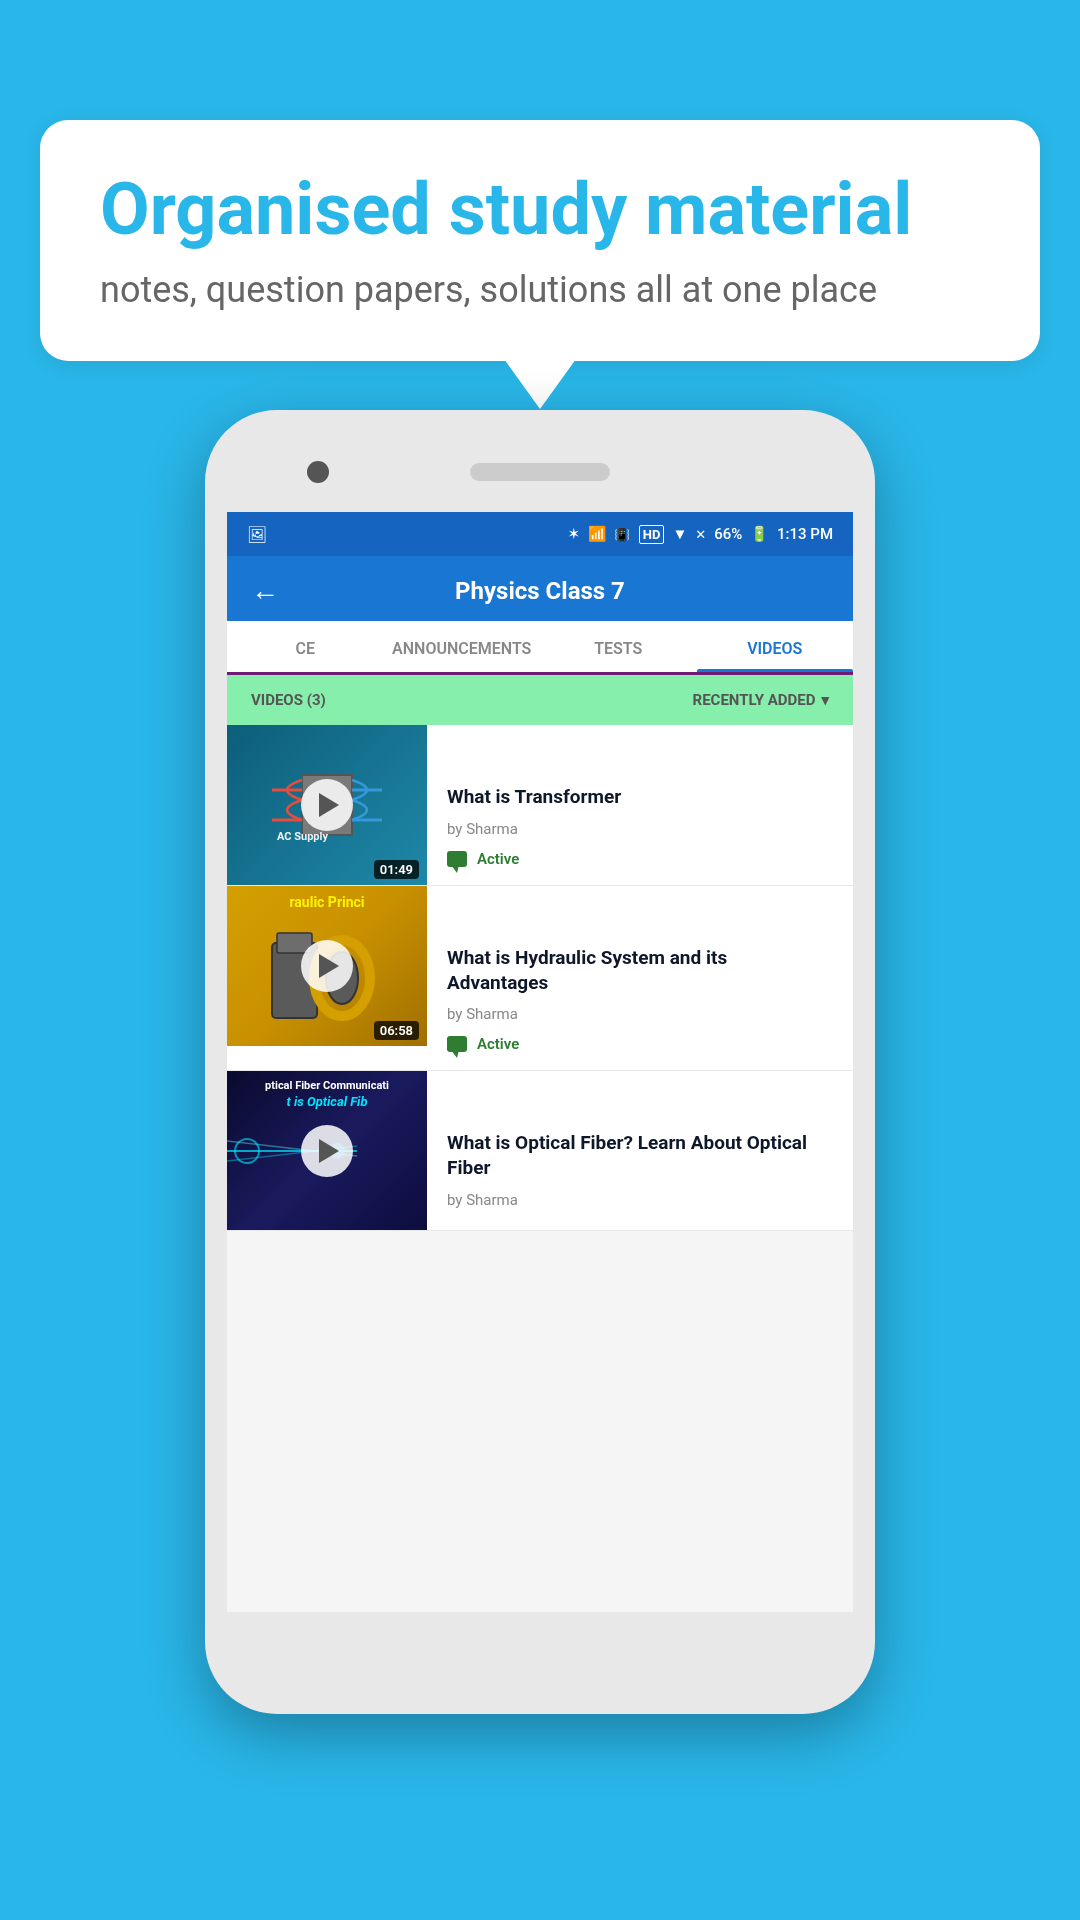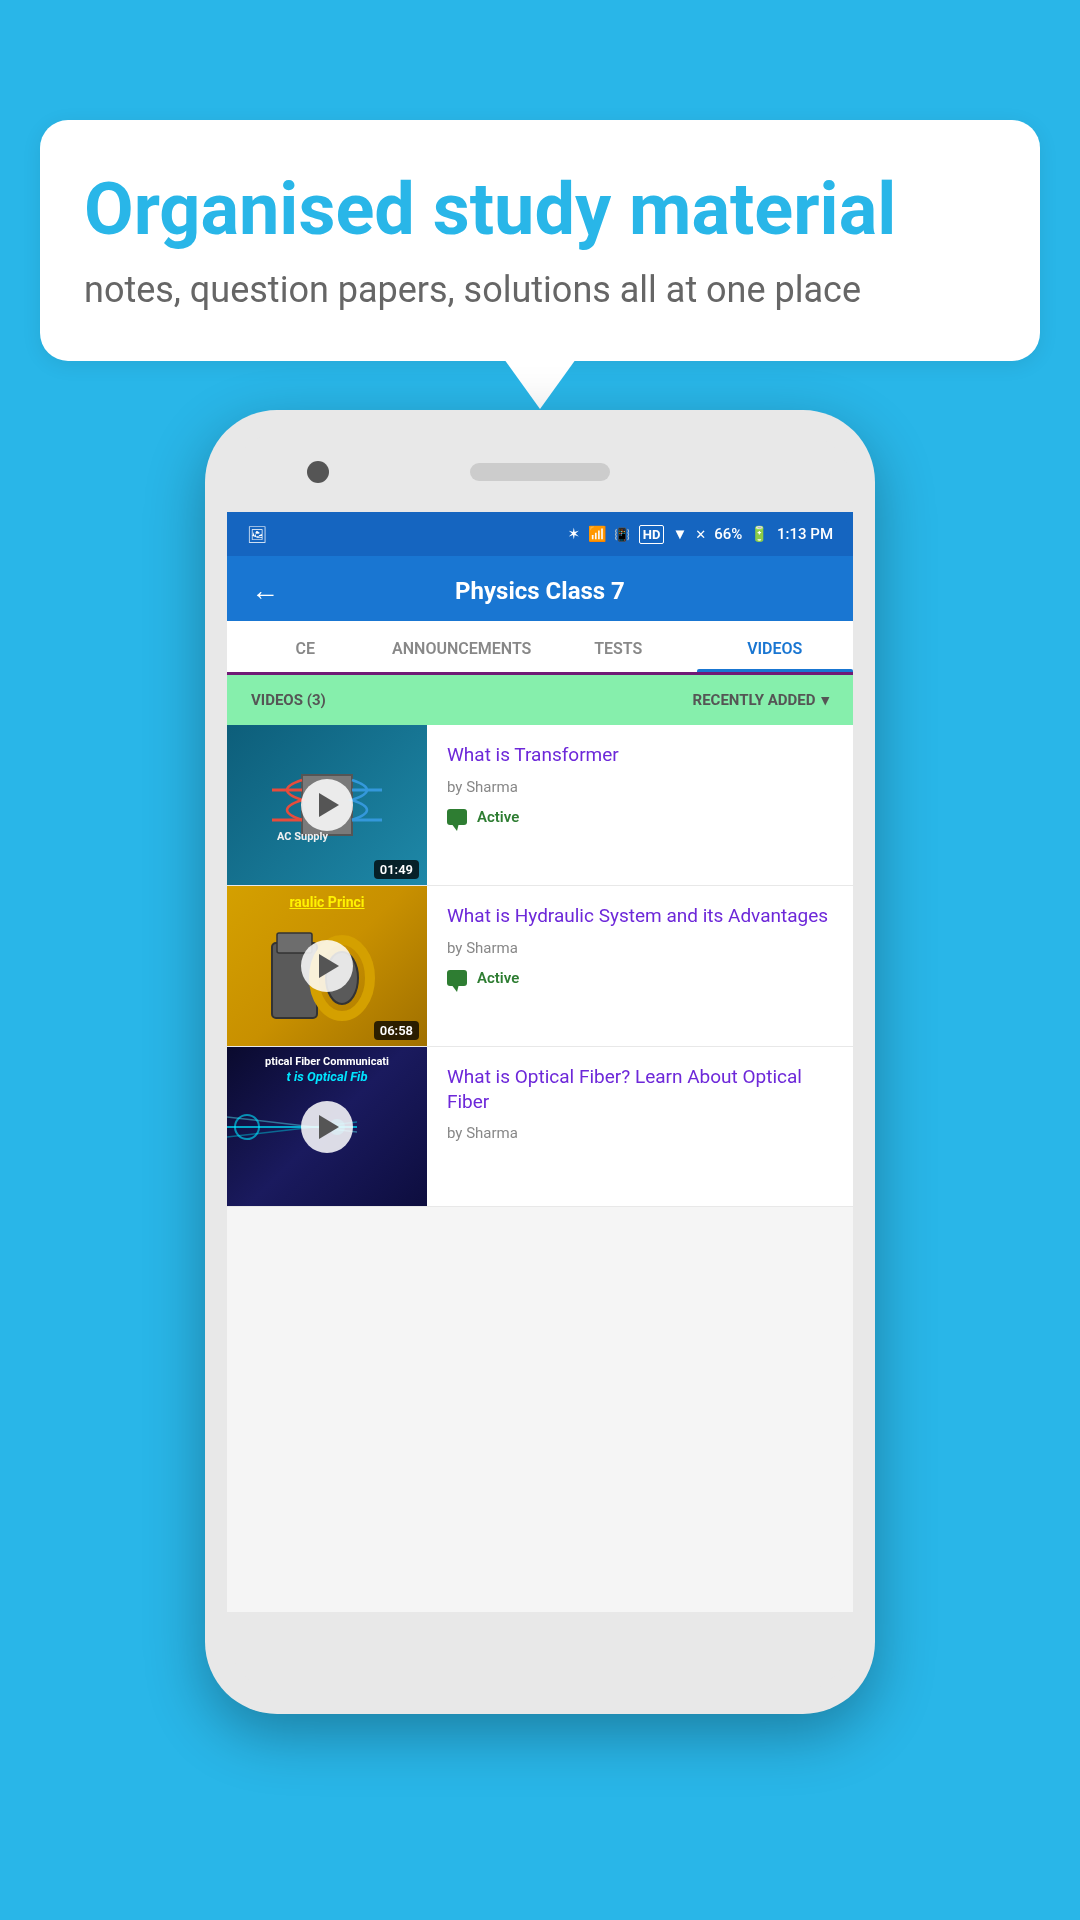--- a/index.html
+++ b/index.html
@@ -14,21 +14,21 @@
     }
 
     
     .speech-bubble {
       position: absolute;
       top: 120px;
       left: 40px;
       right: 40px;
       background: white;
       border-radius: 28px;
-      padding: 50px 60px 50px 44px;
+      padding: 50px 60px 50px 60px;
       box-shadow: 0 4px 20px rgba(0,0,0,0.08);
     }
     .speech-bubble::after {
       content: '';
       position: absolute;
       bottom: -48px;
       left: 50%;
       transform: translateX(-50%);
       width: 0;
       height: 0;
@@ -249,21 +249,20 @@
       position: absolute;
       top: 8px;
       left: 0;
       right: 0;
       color: #fff200;
       font-size: 14px;
       font-weight: 700;
       text-align: center;
       padding: 0 4px;
       line-height: 1.2;
-      text-decoration: underline;
     }
     .thumb-optical {
       background: linear-gradient(135deg, #0a0a2e 0%, #1a1a5e 50%, #0d0d3e 100%);
       width: 100%;
       height: 100%;
       display: flex;
       align-items: center;
       justify-content: flex-start;
       position: relative;
     }
@@ -311,24 +310,25 @@
       font-weight: 600;
       padding: 2px 6px;
       border-radius: 4px;
     }
     .video-info {
       flex: 1;
       padding: 18px 20px 14px;
     }
     .video-title {
       font-size: 19px;
-      font-weight: 400;
-      color: #6d28d9;
+      font-weight: 700;
+      color: #0f172a;
       line-height: 1.3;
       margin-bottom: 10px;
+      margin-top: 42px;
     }
     .video-author {
       font-size: 15px;
       color: #888;
       margin-bottom: 12px;
     }
     .active-badge {
       display: inline-flex;
       align-items: center;
       gap: 10px;

